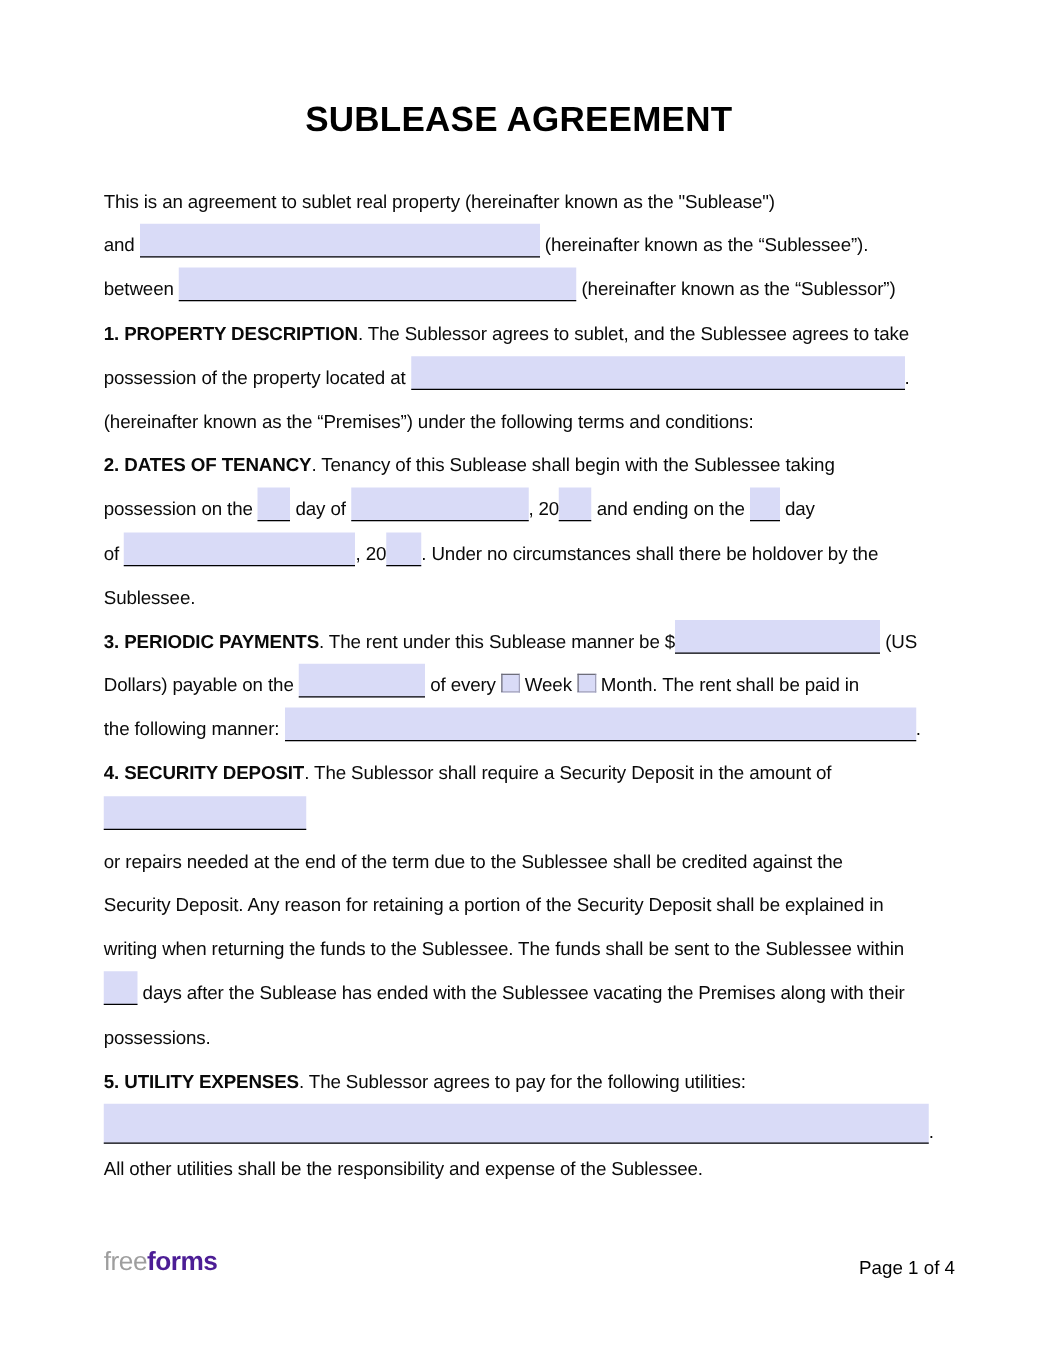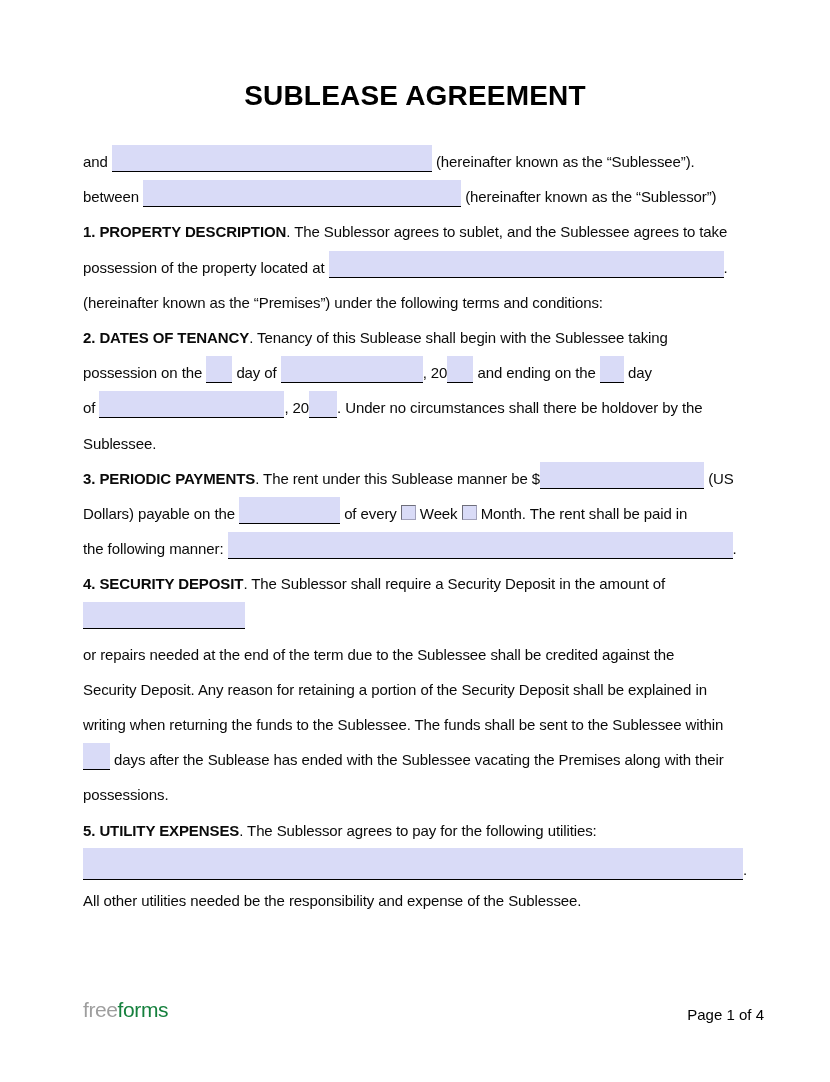--- a/index.html
+++ b/index.html
@@ -57,35 +57,36 @@
   .w-dueday    { width:101px; }
   .w-manner    { width:505px; }
   .w-deposit   { width:162px; }
   .w-days      { width:27px;  }
   .w-utilities { width:660px; }
   .footer-logo {
     position:absolute; left:83px; top:998px;
     font-size:21px; letter-spacing:-0.4px;
   }
   .logo-free  { color:#9e9e9e; font-weight:normal; }
-  .logo-forms { color:#15803d; font-weight:normal; }
+  .logo-forms { color:#4c1d95; font-weight:bold; }
   .footer-page {
     position:absolute; right:66px; top:1006px;
     font-size:15px; color:#000;margin-left:30px;
   }
 </style>
 </head>
 <body>
 
 <div class="page">
 
   <div class="doc-title">SUBLEASE AGREEMENT</div>
 
   <div class="doc-body">
 
+    <div class="line"><span>This is an agreement to sublet real property (hereinafter known as the "Sublease")</span></div>
     <div class="line"><span>and</span>
       <span class="field w-sublessee"></span>
       <span>(hereinafter known as the “Sublessee”).</span></div>
     <div class="line"><span>between</span>
       <span class="field w-sublessor"></span>
       <span>(hereinafter known as the “Sublessor”)</span></div>
 
     <div class="line"><span class="hd">1. PROPERTY DESCRIPTION</span><span>. The Sublessor agrees to sublet, and the Sublessee agrees to take</span></div>
     <div class="line"><span>possession of the property located at</span>
       <span class="field w-address"></span><span>.</span></div>
@@ -120,20 +121,20 @@
       </div>
     <div class="line"><span>or repairs needed at the end of the term due to the Sublessee shall be credited against the</span></div>
     <div class="line"><span>Security Deposit. Any reason for retaining a portion of the Security Deposit shall be explained in</span></div>
     <div class="line"><span>writing when returning the funds to the Sublessee. The funds shall be sent to the Sublessee within</span></div>
     <div class="line"><span class="field w-days"></span>
       <span>days after the Sublease has ended with the Sublessee vacating the Premises along with their</span></div>
     <div class="line"><span>possessions.</span></div>
 
     <div class="line"><span class="hd">5. UTILITY EXPENSES</span><span>. The Sublessor agrees to pay for the following utilities:</span></div>
     <div class="line"><span class="field tall w-utilities"></span><span>.</span></div>
-    <div class="line"><span>All other utilities needed be the responsibility and expense of the Sublessee.</span></div>
+    <div class="line"><span>All other utilities shall be the responsibility and expense of the Sublessee.</span></div>
 
   </div>
 
   <div class="footer-logo"><span class="logo-free">free</span><span class="logo-forms">forms</span></div>
   <div class="footer-page">Page 1 of 4</div>
 
 </div>
 
 </body></html>

